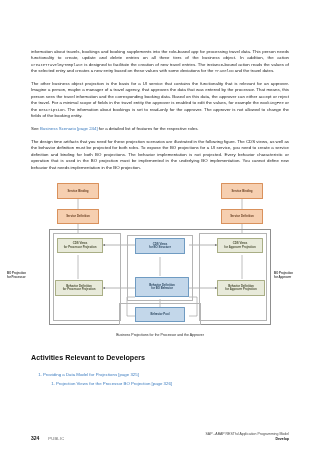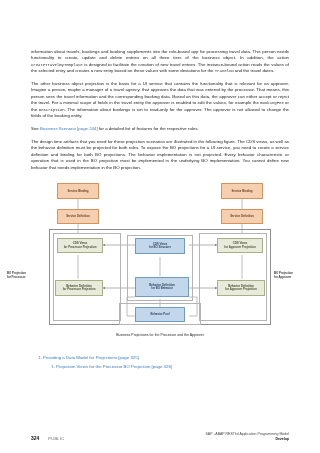--- a/index.html
+++ b/index.html
@@ -341,20 +341,21 @@
         </div>
         <div class="side-label right" style="left:243px; top:95px; width:26px;">
           <div>BO Projection</div>
           <div>for Approver</div>
         </div>
       </div>
 
       <div class="fig-caption">Business Projections for the Processor and the Approver</div>
     </div>
 
+    <h2 class="section-heading">Activities Relevant to Developers</h2>
 
     <ol class="lvl1">
       <li>
         <a class="xref" href="#">Providing a Data Model for Projections [page 325]</a>
         <ol class="lvl2">
           <li>
             <a class="xref" href="#">Projection Views for the Processor BO Projection [page 326]</a>
           </li>
         </ol>
       </li>

